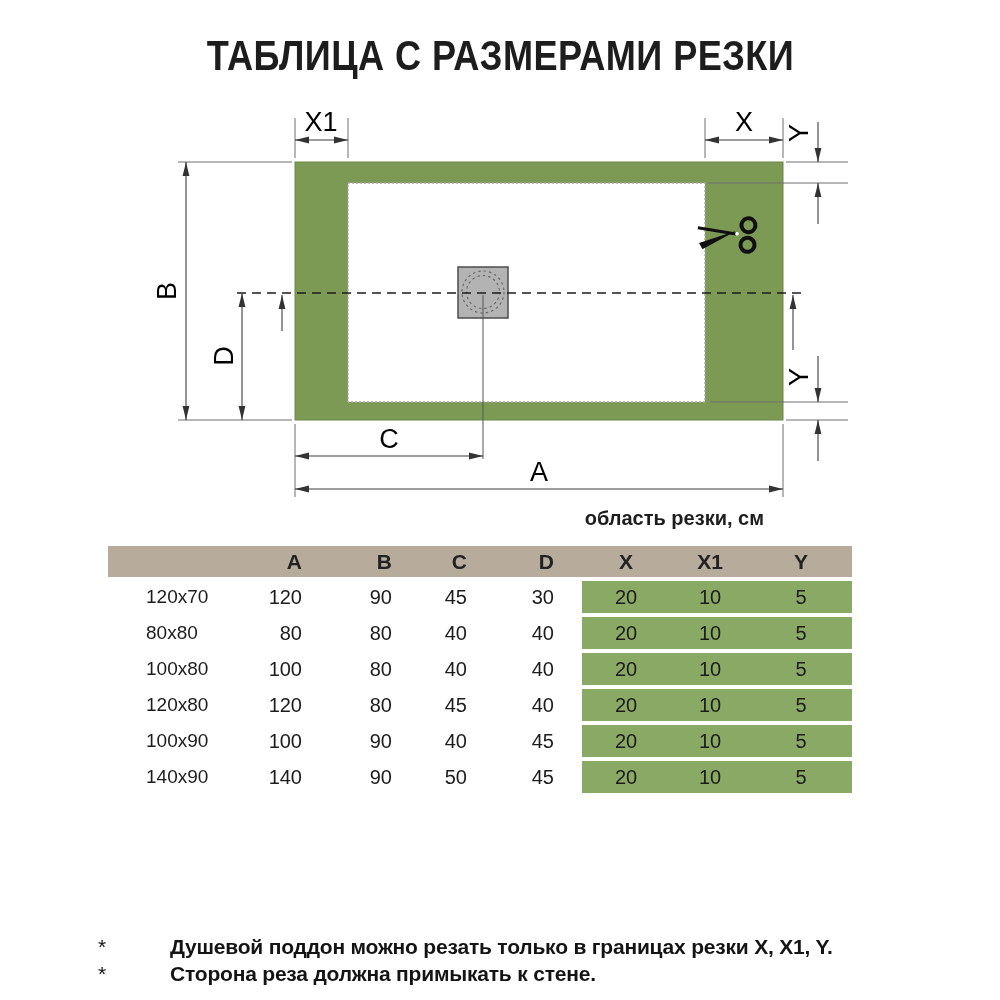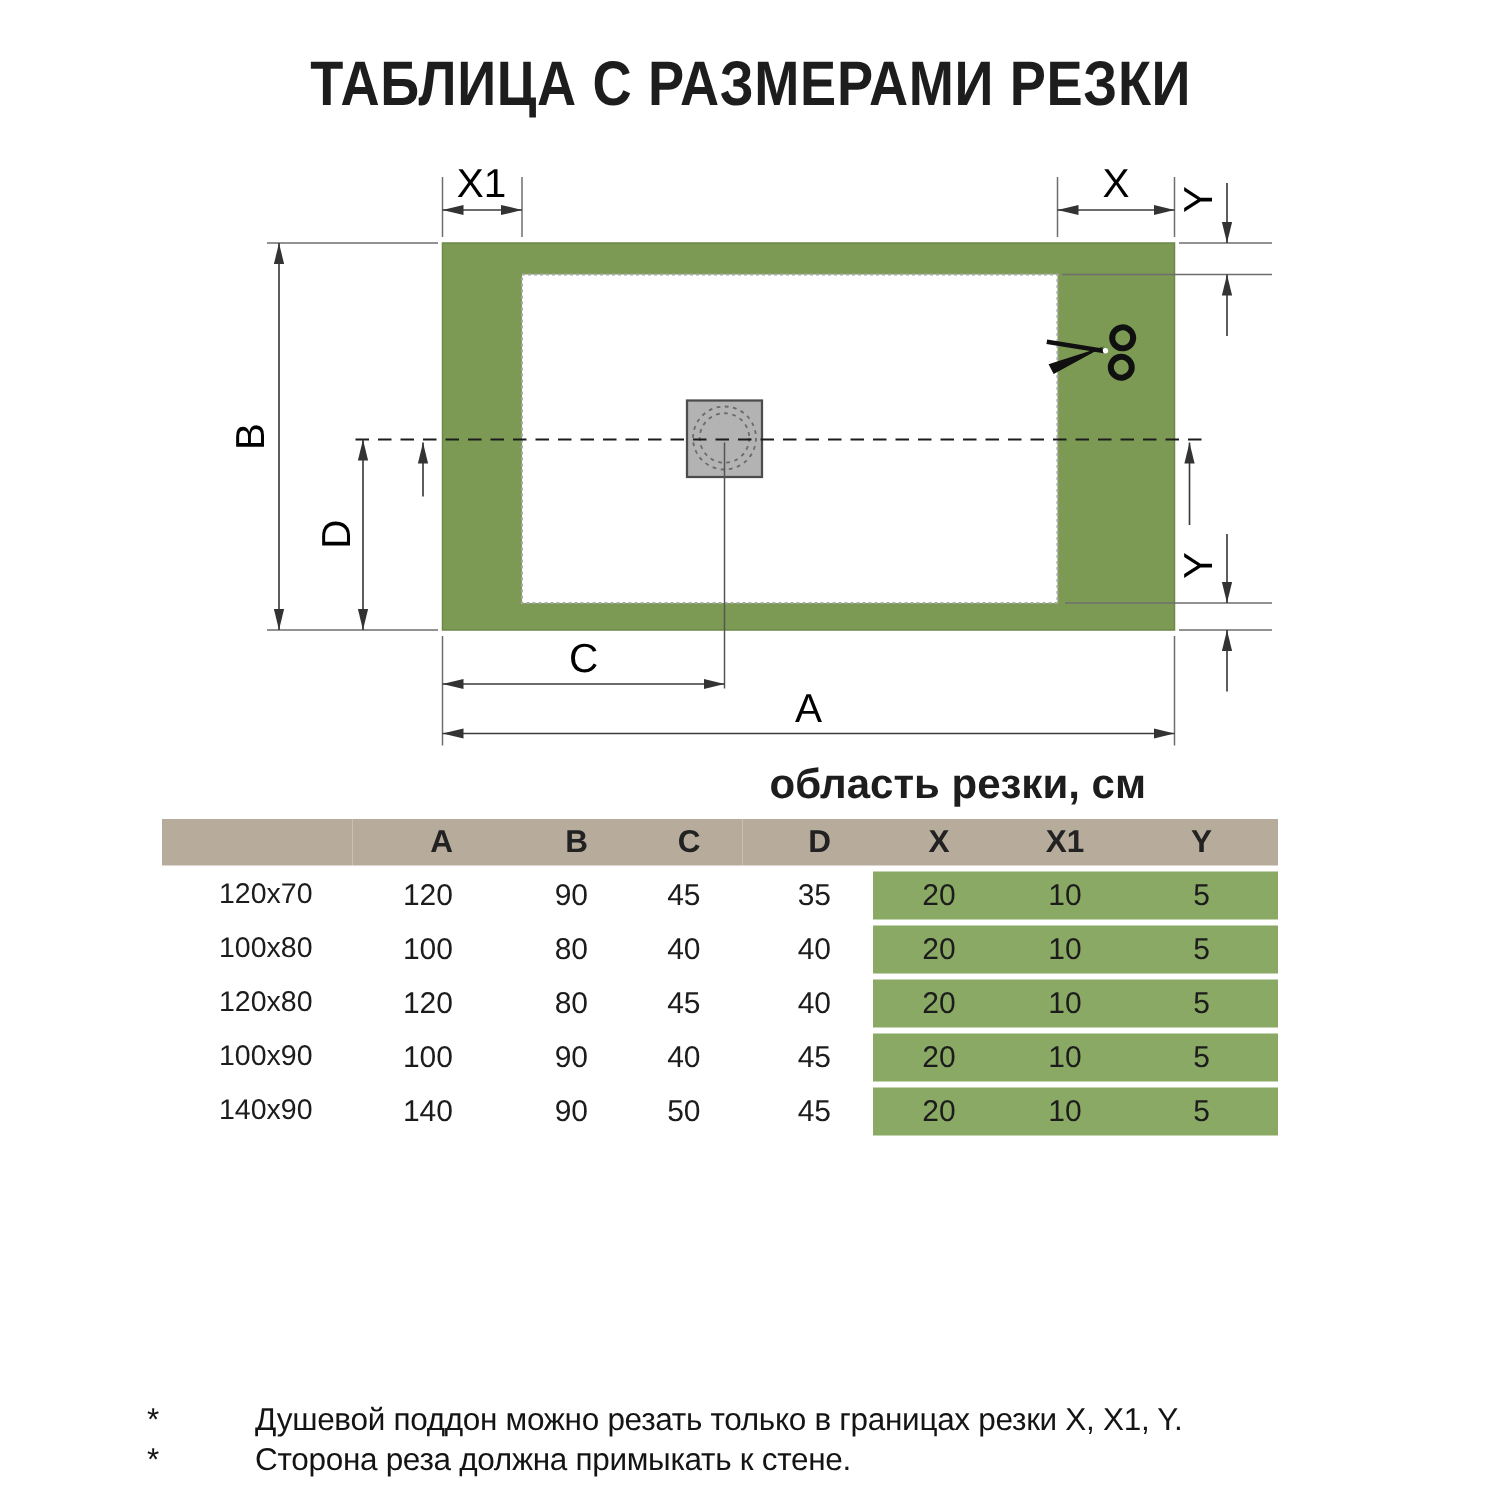--- a/index.html
+++ b/index.html
@@ -48,21 +48,21 @@
     font-size: 27px;
     fill: #000;
   }
   .scissor-stroke { stroke: #101010; fill: none; }
 
   
   .table-caption {
     position: absolute;
     top: 507px;
     right: 152px;
-    font-size: 28px;
+    font-size: 20px;
     font-weight: bold;
     color: #1d1d1d;
   }
 
   
   .size-table {
     position: absolute;
     left: 108px;
     top: 542px;
     width: 744px;
@@ -99,21 +99,21 @@
   .footnotes {
     position: absolute;
     left: 60px;
     top: 933px;
     width: 880px;
     font-size: 21px;
     color: #141414;
   }
   .footnote { display: flex; line-height: 27px; }
   .fn-marker { width: 110px; padding-left: 38px; box-sizing: border-box; }
-  .fn-text { flex: 1; letter-spacing: -0.2px; }
+  .fn-text { flex: 1; letter-spacing: -0.2px; font-weight: bold; }
 </style>
 </head>
 <body>
 
 <div class="page" style="--tray-green: #7d9a55; --table-green: #8aa964; --header-tan: #b7ac9c; --drain-gray: #b3b3b3;">
 
   <h1 class="title"><span class="cond">ТАБЛИЦА С РАЗМЕРАМИ РЕЗКИ</span></h1>
 
   <svg class="diagram" width="1000" height="520" viewBox="0 0 1000 520">
     <defs>
@@ -202,21 +202,31 @@
         <th class="ac">X1</th>
         <th class="ac">Y</th>
       </tr>
     </thead>
     <tbody>
         <tr>
           <td class="c-size">120x70</td>
           <td class="ar">120</td>
           <td class="ar">90</td>
           <td class="ar">45</td>
-          <td class="ar">35</td>
+          <td class="ar">30</td>
+          <td class="green ac">20</td>
+          <td class="green ac">10</td>
+          <td class="green ac">5</td>
+        </tr>
+        <tr>
+          <td class="c-size">80x80</td>
+          <td class="ar">80</td>
+          <td class="ar">80</td>
+          <td class="ar">40</td>
+          <td class="ar">40</td>
           <td class="green ac">20</td>
           <td class="green ac">10</td>
           <td class="green ac">5</td>
         </tr>
         <tr>
           <td class="c-size">100x80</td>
           <td class="ar">100</td>
           <td class="ar">80</td>
           <td class="ar">40</td>
           <td class="ar">40</td>

